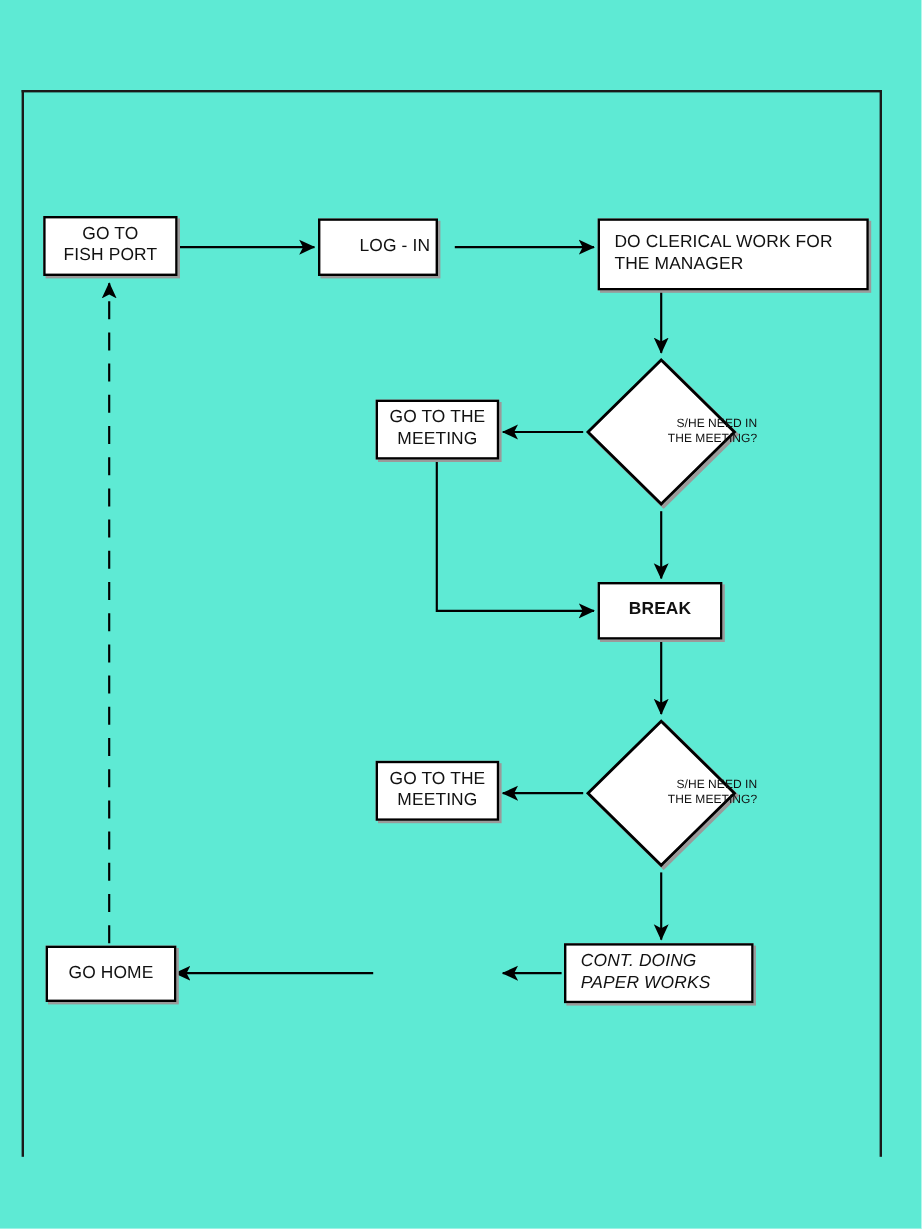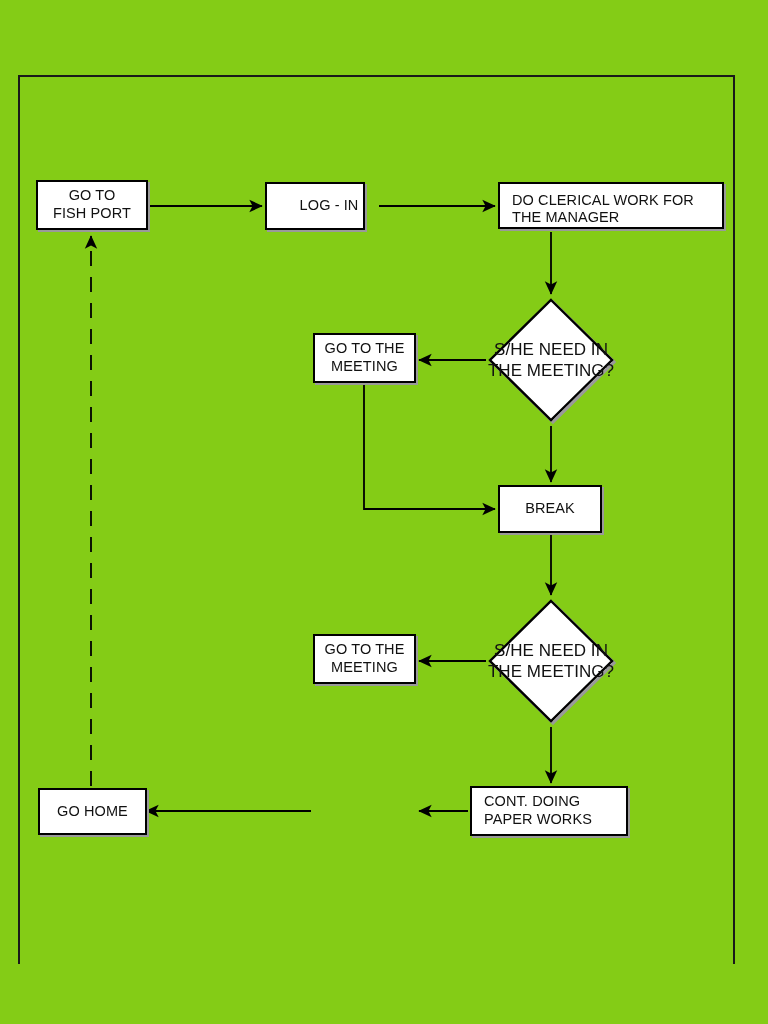--- a/index.html
+++ b/index.html
@@ -9,21 +9,21 @@
     background: #ffffff;
   }
   body {
     font-family: "Liberation Sans", sans-serif;
     -webkit-font-smoothing: antialiased;
   }
   #page {
     position: relative;
     width: 768px;
     height: 1024px;
-    background: #84cc16;
+    background: #5eead4;
     overflow: hidden;
   }
   
   #page-frame {
     position: absolute;
     left: 18px;
     top: 75px;
     width: 717px;
     height: 889px;
     border-left: 2px solid #1a1a1a;
@@ -75,25 +75,25 @@
     left: 0;
     top: 0;
     width: 100%;
     height: 100%;
   }
   .decision .dia-label {
     position: absolute;
     left: 50%;
     top: 50%;
     transform: translate(-50%, -50%);
-    font-size: 17px;
+    font-size: 10px;
     line-height: 1.25;
     color: #111111;
     white-space: pre-line;
-    text-align: center;
+    text-align: right;
     width: 160px;
     letter-spacing: 0.05px;
   }
   .edge-layer {
     position: absolute;
     left: 0;
     top: 0;
     width: 768px;
     height: 1024px;
     overflow: visible;
@@ -142,58 +142,58 @@
 
     <div class="node" style="left:36px; top:180px; width:112px; height:50px;">
       <span class="node-label">GO TO
 FISH PORT</span>
     </div>
 
     <div class="node" style="left:265px; top:182px; width:100px; height:48px;padding-left:28px;">
       <span class="node-label">LOG - IN</span>
     </div>
 
-    <div class="node align-left" style="left:498px; top:182px; width:226px; height:47px;align-items:flex-end;">
+    <div class="node align-left" style="left:498px; top:182px; width:226px; height:60px;">
       <span class="node-label">DO CLERICAL WORK FOR
 THE MANAGER</span>
     </div>
 
     <div class="decision" style="left:486px; top:296px; width:130px; height:128px;">
       <svg class="dia-shape" viewBox="0 0 130 128" xmlns="http://www.w3.org/2000/svg">
         <polygon points="65,4 126,64 65,124 4,64" fill="#ffffff" stroke="#9a9a9a" stroke-width="3" transform="translate(2,2)"></polygon>
         <polygon points="65,4 126,64 65,124 4,64" fill="#ffffff" stroke="#000000" stroke-width="2.4"></polygon>
       </svg>
       <span class="dia-label">S/HE NEED IN
 THE MEETING?</span>
     </div>
 
     <div class="node" style="left:313px; top:333px; width:103px; height:50px;">
       <span class="node-label">GO TO THE
 MEETING</span>
     </div>
 
-    <div class="node" style="left:498px; top:485px; width:104px; height:48px;">
+    <div class="node" style="left:498px; top:485px; width:104px; height:48px;font-weight:bold;">
       <span class="node-label">BREAK</span>
     </div>
 
     <div class="decision" style="left:486px; top:597px; width:130px; height:128px;">
       <svg class="dia-shape" viewBox="0 0 130 128" xmlns="http://www.w3.org/2000/svg">
         <polygon points="65,4 126,64 65,124 4,64" fill="#ffffff" stroke="#9a9a9a" stroke-width="3" transform="translate(2,2)"></polygon>
         <polygon points="65,4 126,64 65,124 4,64" fill="#ffffff" stroke="#000000" stroke-width="2.4"></polygon>
       </svg>
       <span class="dia-label">S/HE NEED IN
 THE MEETING?</span>
     </div>
 
     <div class="node" style="left:313px; top:634px; width:103px; height:50px;">
       <span class="node-label">GO TO THE
 MEETING</span>
     </div>
 
-    <div class="node align-left" style="left:470px; top:786px; width:158px; height:50px;">
+    <div class="node align-left" style="left:470px; top:786px; width:158px; height:50px;font-style:italic;">
       <span class="node-label">CONT. DOING
 PAPER WORKS</span>
     </div>
 
 
     <div class="node" style="left:38px; top:788px; width:109px; height:47px;">
       <span class="node-label">GO HOME</span>
     </div>
 
   </div>

